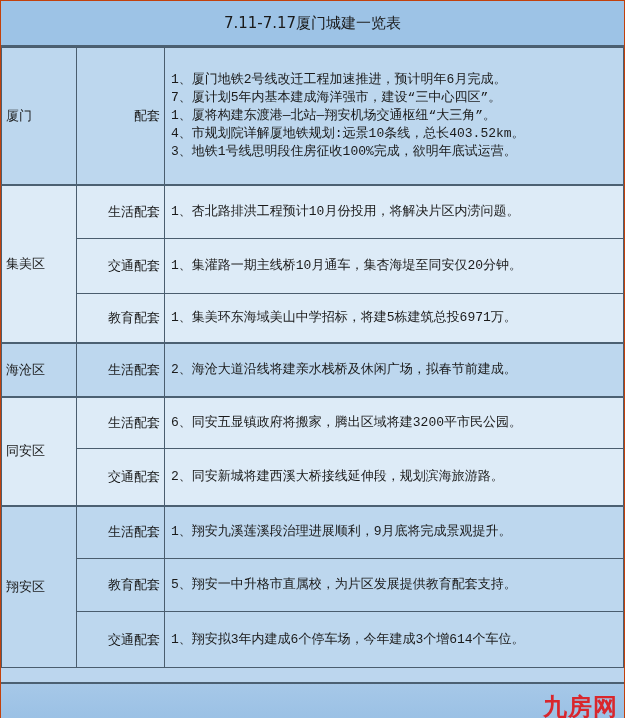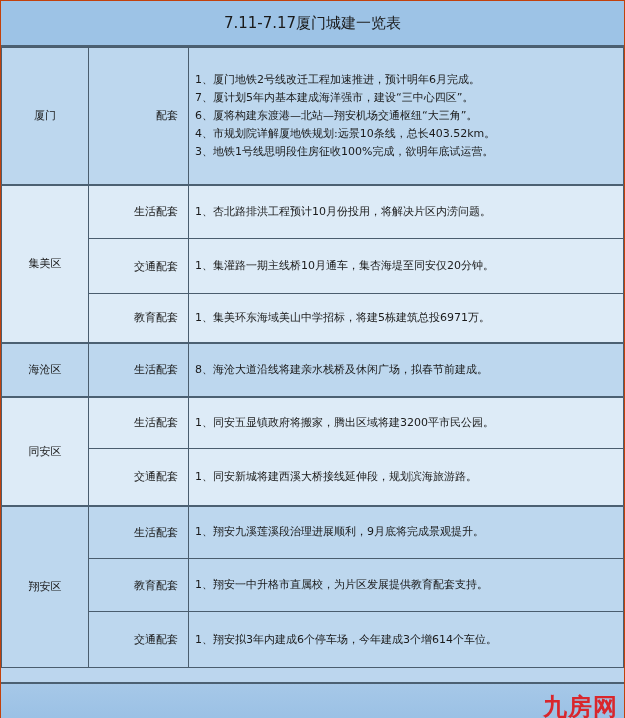--- a/index.html
+++ b/index.html
@@ -6,23 +6,23 @@
   body { width: 625px; height: 718px; background: #ffffff; overflow: hidden;
          font-family: "DejaVu Sans", "Liberation Sans", sans-serif; color: #1a1a1a; }
   .frame { position: absolute; left: 0; top: 0; width: 623px; height: 716px;
            border: 1px solid #c2410c; background: #bcd6ee; }
   .title-bar { position: absolute; left: 0; top: 0; width: 623px; height: 44px;
                background: #9dc3e6; border-bottom: 2px solid #4b6072;
                display: flex; align-items: center; justify-content: center;
                font-size: 15px; color: #1a1a1a; }
   table.grid { position: absolute; left: 0; top: 46px; width: 623px;
                border-collapse: collapse; table-layout: fixed; }
-  table.grid td { border: 1px solid #4a5d6e; padding: 10px; font-size: 11px; vertical-align: middle; }
+  table.grid td { border: 1px solid #4a5d6e; padding: 4px; font-size: 13px; vertical-align: middle; font-family: Liberation Mono, monospace; }
   table.grid tr.group-sep td { border-top: 2px solid #4b6072; }
-  td.district { width: 66px; text-align: center; margin-top: 36px; }
+  td.district { width: 66px; text-align: left; margin-top: 36px; }
   td.category { width: 79px; text-align: right; }
   td.content { padding-left: 6px !important; text-align: left; }
   .dark  { background: #bdd7ee; }
   .light { background: #ddebf7; }
   .content .line { display: block; line-height: 18px; white-space: nowrap; }
   .footer { position: absolute; left: 0; top: 681px; width: 623px; height: 52px;
             background: linear-gradient(#a6c8e8, #95bde3); border-top: 2px solid #4b6072; }
   .logo { position: absolute; right: 6px; top: 10px; text-align: right; }
   .logo-mark { font-size: 24px; font-weight: bold; color: #d9262c; letter-spacing: 1px; line-height: 26px; }
   .logo-url { font-size: 12px; color: #c8202a; line-height: 12px; font-family: Liberation Mono, monospace; }
@@ -35,21 +35,21 @@
 
   <table class="grid">
 
     <tbody>
         <tr style="height:137px">
       <td class="district dark">厦门</td>
       <td class="category dark">配套</td>
       <td class="content dark">
         <span class="line">1、厦门地铁2号线改迁工程加速推进，预计明年6月完成。</span>
         <span class="line">7、厦计划5年内基本建成海洋强市，建设“三中心四区”。</span>
-        <span class="line">6、厦将构建东渡港—北站—翔安机场交通枢纽“大三角”。</span>
+        <span class="line">1、厦将构建东渡港—北站—翔安机场交通枢纽“大三角”。</span>
         <span class="line">4、市规划院详解厦地铁规划:远景10条线，总长403.52km。</span>
         <span class="line">3、地铁1号线思明段住房征收100%完成，欲明年底试运营。</span>
       </td>
     </tr>
 
     <tr class="group-sep" style="height:54px">
       <td class="district light" rowspan="3">集美区</td>
       <td class="category light">生活配套</td>
       <td class="content light">
         <span class="line">1、杏北路排洪工程预计10月份投用，将解决片区内涝问题。</span>
@@ -65,49 +65,49 @@
       <td class="category light">教育配套</td>
       <td class="content light">
         <span class="line">1、集美环东海域美山中学招标，将建5栋建筑总投6971万。</span>
       </td>
     </tr>
 
     <tr class="group-sep" style="height:54px">
       <td class="district dark">海沧区</td>
       <td class="category dark">生活配套</td>
       <td class="content dark">
-        <span class="line">8、海沧大道沿线将建亲水栈桥及休闲广场，拟春节前建成。</span>
+        <span class="line">2、海沧大道沿线将建亲水栈桥及休闲广场，拟春节前建成。</span>
       </td>
     </tr>
 
     <tr class="group-sep" style="height:52px">
       <td class="district light" rowspan="2">同安区</td>
       <td class="category light">生活配套</td>
       <td class="content light">
-        <span class="line">1、同安五显镇政府将搬家，腾出区域将建3200平市民公园。</span>
+        <span class="line">6、同安五显镇政府将搬家，腾出区域将建3200平市民公园。</span>
       </td>
     </tr>
     <tr style="height:57px">
       <td class="category light">交通配套</td>
       <td class="content light">
-        <span class="line">1、同安新城将建西溪大桥接线延伸段，规划滨海旅游路。</span>
+        <span class="line">2、同安新城将建西溪大桥接线延伸段，规划滨海旅游路。</span>
       </td>
     </tr>
 
     <tr class="group-sep" style="height:53px">
       <td class="district dark" rowspan="3">翔安区</td>
       <td class="category dark">生活配套</td>
       <td class="content dark">
         <span class="line">1、翔安九溪莲溪段治理进展顺利，9月底将完成景观提升。</span>
       </td>
     </tr>
     <tr style="height:53px">
       <td class="category dark">教育配套</td>
       <td class="content dark">
-        <span class="line">1、翔安一中升格市直属校，为片区发展提供教育配套支持。</span>
+        <span class="line">5、翔安一中升格市直属校，为片区发展提供教育配套支持。</span>
       </td>
     </tr>
     <tr style="height:56px">
       <td class="category dark">交通配套</td>
       <td class="content dark">
         <span class="line">1、翔安拟3年内建成6个停车场，今年建成3个增614个车位。</span>
       </td>
     </tr>
   </tbody>
     </table>

